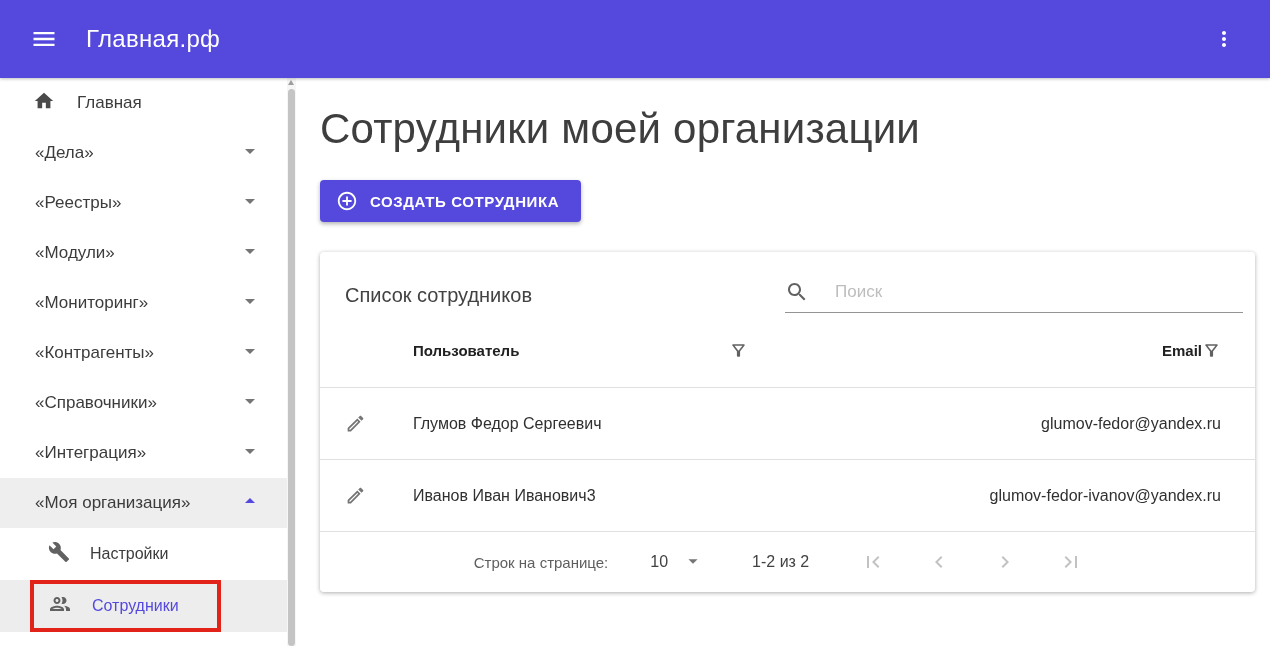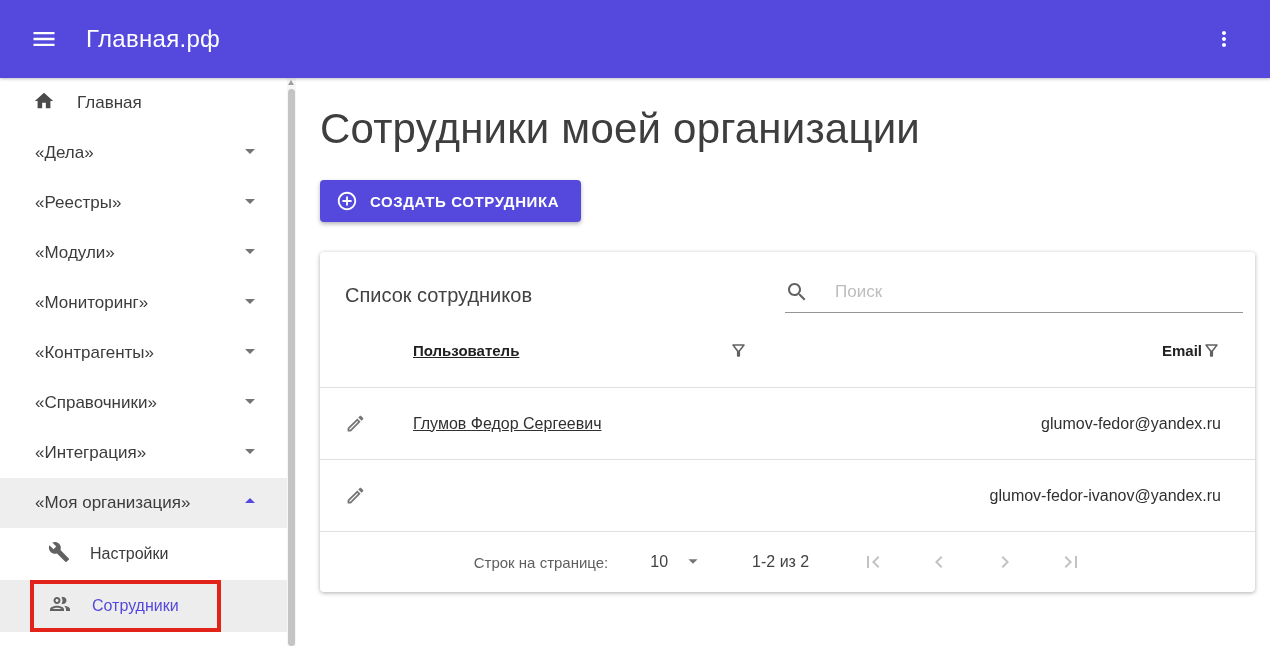--- a/index.html
+++ b/index.html
@@ -68,21 +68,21 @@
   .search-wrap .mag { flex:none; margin-right:14px; display:flex; }
   .search-input { border:none; outline:none; flex:1; font-size:17px; color:#424242;
     font-family:"Liberation Sans","DejaVu Sans",sans-serif; }
   .search-input::placeholder { color:#bdbdbd; }
 
   .t-row { display:flex; align-items:center; border-bottom:1px solid #e0e0e0; }
   .t-head { height:75px; font-weight:700; font-size:15px; color:#212121; }
   .t-body-row { height:72px; font-size:16px; color:#303030; }
   .c-edit { width:93px; padding-left:25px; flex:none; display:flex; align-items:center; }
   .c-user { flex:0 0 425px; display:flex; justify-content:space-between;
-    align-items:center; padding-right:90px;text-decoration:underline; }
+    align-items:center; padding-right:90px; }
   .c-email { flex:1; display:flex; justify-content:flex-end;
     align-items:center; padding-right:34px; }
   .funnel { display:flex; cursor:pointer; color:#616161; }
   .pencil { display:flex; cursor:pointer; color:#757575; }
 
   .t-foot { height:60px; display:flex; align-items:center; justify-content:center;
     font-size:15px; color:#5f5f5f; padding-right:18px; }
   .rpp-label { margin-right:42px; }
   .rpp-select { display:flex; align-items:center; cursor:pointer; margin-right:48px; }
   .rpp-value { font-size:16px; color:#424242; margin-right:14px; }
@@ -293,20 +293,23 @@
       </div>
 
       <div class="t-row t-body-row">
         <div class="c-edit">
           <span class="pencil">
             <svg viewBox="0 0 24 24" width="21" height="21" fill="currentColor">
                 <path d="M14.06 9.02l.92.92L5.92 19H5v-.92l9.06-9.06M17.66 3c-.25 0-.51.1-.7.29l-1.83 1.83 3.75 3.75 1.83-1.83c.39-.39.39-1.02 0-1.41l-2.34-2.34c-.2-.2-.45-.29-.71-.29zm-3.6 3.19L3 17.25V21h3.75L17.81 9.94l-3.75-3.75z"></path>
               </svg>
           </span>
         </div>
+        <div class="c-user">
+            <span>Иванов Иван Иванович3</span>
+          </div>
         <div class="c-email">
             <span>glumov-fedor-ivanov@yandex.ru</span>
           </div>
       </div>
 
       <div class="t-foot">
         <span class="rpp-label">Строк на странице:</span>
         <span class="rpp-select">
           <span class="rpp-value">10</span>
           <span class="chev">

